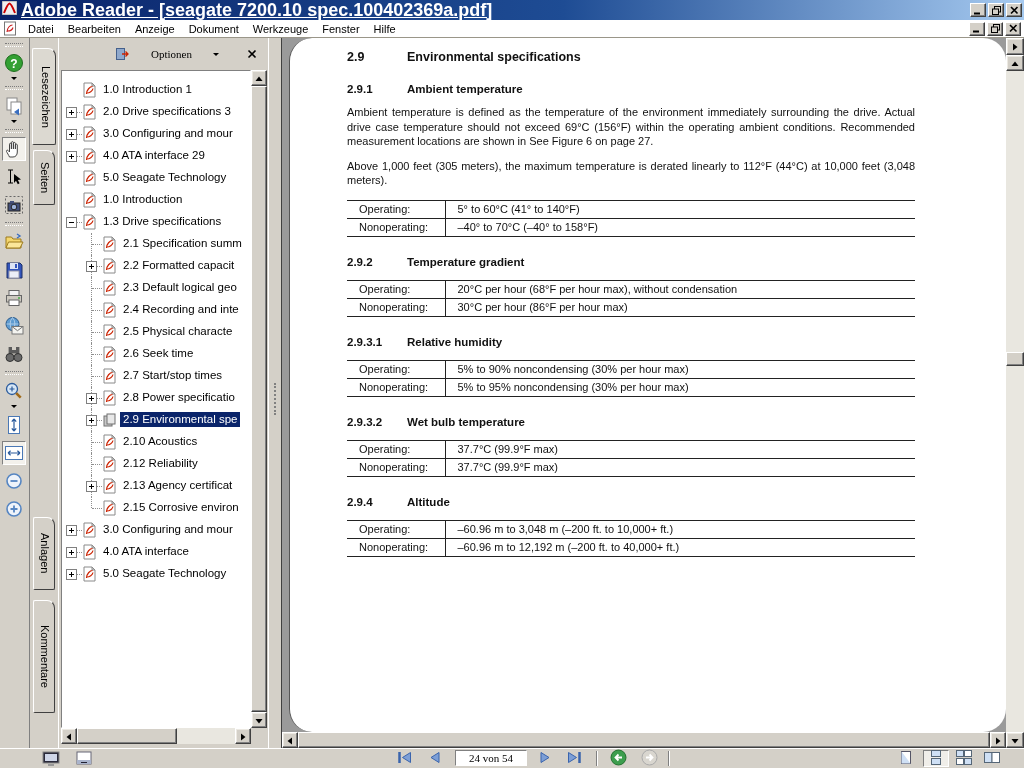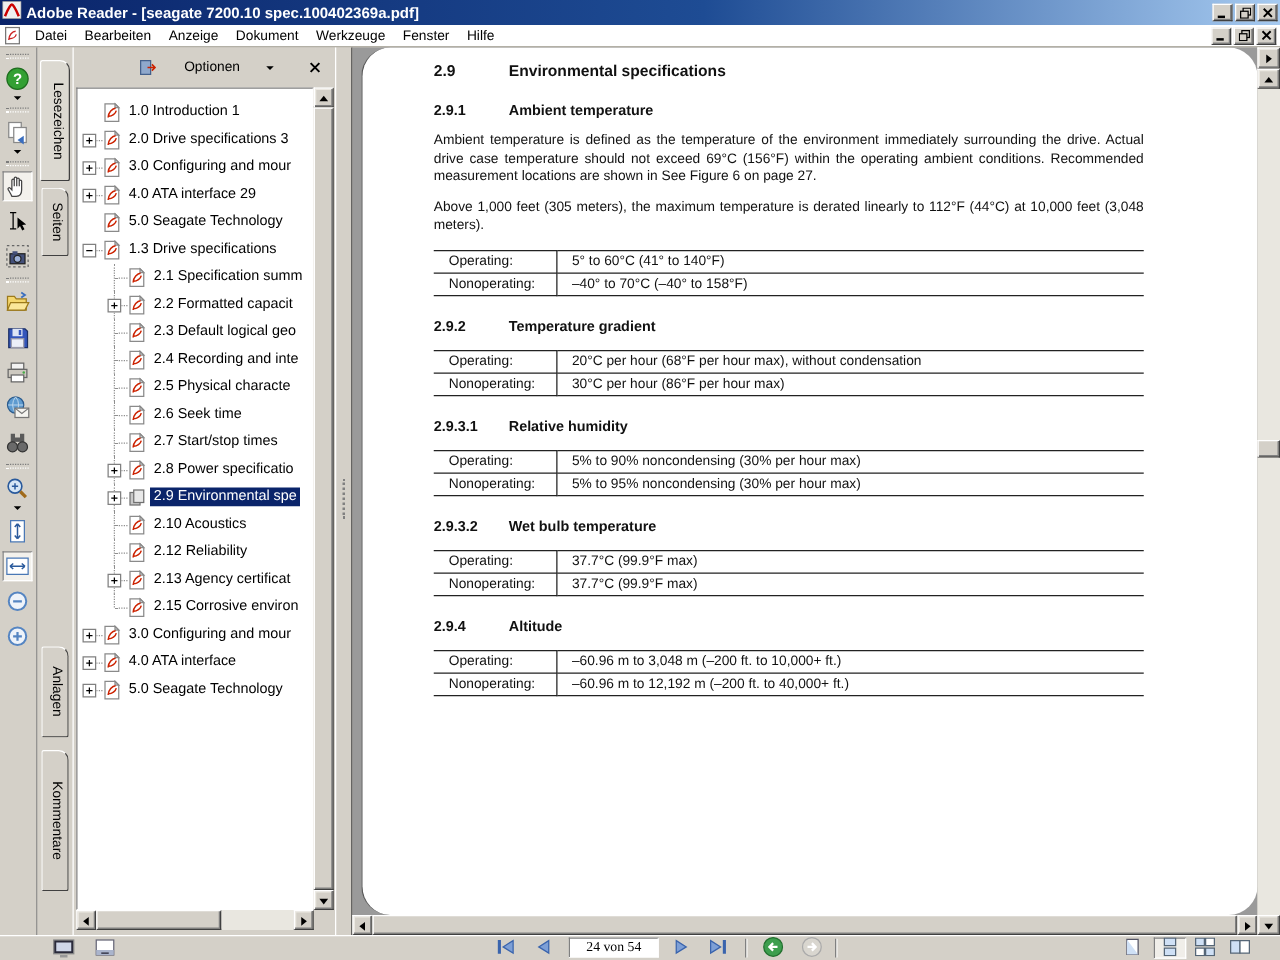--- a/index.html
+++ b/index.html
@@ -4,21 +4,21 @@
 <style>
   html,body{margin:0;padding:0;}
   .app{position:relative;width:1024px;height:768px;overflow:hidden;background:#d4d0c8;
        font-family:"Liberation Sans",sans-serif;color:#000;cursor:default;}
   .app *{box-sizing:border-box;}
 
   
   .titlebar{position:absolute;left:0;top:0;width:1024px;height:20px;
     background:linear-gradient(90deg,#0a246a 0%,#1e4c94 55%,#a6caf0 100%);
     display:flex;align-items:center;padding:0 2px;color:#fff;}
-  .title-text{font-size:12px;font-weight:bold;margin-left:4px;white-space:nowrap;}
+  .title-text{font-size:18px;font-weight:bold;margin-left:4px;white-space:nowrap;text-decoration:underline;}
   .win-controls{margin-left:auto;display:flex;gap:2px;align-items:center;}
   .wbtn{width:16px;height:14px;display:flex;align-items:center;justify-content:center;
     background:#d4d0c8;border:1px solid;border-color:#fff #404040 #404040 #fff;
     box-shadow:inset -1px -1px 0 #808080;padding:0;}
 
   
   .menubar{position:absolute;left:0;top:20px;width:1024px;height:18px;background:#ffffff;
     display:flex;align-items:center;font-size:11px;border-bottom:1px solid #9a9689;padding:0 3px;}
   .menu-item{padding:2px 7px;}
 
@@ -35,21 +35,21 @@
   
   .tabcol{position:absolute;left:30px;top:38px;width:28px;height:710px;background:#d4d0c8;}
   .vtab{position:absolute;left:3px;width:22px;background:#d4d0c8;border:1px solid;
     border-color:#fff #404040 #404040 #fff;border-radius:2px 8px 2px 2px;
     writing-mode:vertical-rl;text-align:center;font-size:11px;line-height:19px;}
   .vtab.active{left:2px;width:24px;background:#dcd9d1;font-weight:normal;}
 
   
   .panel{position:absolute;left:58px;top:38px;width:210px;height:710px;background:#d4d0c8;border-left:1px solid #fff;}
   .panel-header{height:32px;display:flex;align-items:center;justify-content:flex-end;gap:19px;
-    padding:0 10px 0 0;font-size:11px;}
+    padding:0 10px 0 0;font-size:11px;font-family:Liberation Serif, serif;}
   .panel-close{margin-left:8px;background:none;border:none;padding:1px;display:flex;}
   .opt-label{padding:1px 2px;}
   .bm-list{position:absolute;left:2px;top:32px;width:190px;height:658px;background:#fff;
     border:1px solid;border-color:#808080 #fff #fff #808080;overflow:hidden;padding-top:8px;}
   .bm-row{position:relative;height:22px;white-space:nowrap;}
   .bm-line{position:absolute;left:29px;top:0;height:22px;border-left:1px dotted #8f8f8f;}
   .bm-line.half{height:11px;}
   .bm-stub{position:absolute;top:11px;border-top:1px dotted #8f8f8f;}
   .bm-stub.s1{left:30px;width:10px;}
   .bm-stub.s0{left:10px;width:10px;}
@@ -399,20 +399,28 @@
         </div>
         <div class="bm-row lvl0">
           <span class="bm-ic i0"><svg width="15" height="16" viewBox="0 0 15 16">
               <path d="M2 1h8l3 3v11H2z" fill="#fff" stroke="#8a8a8a"></path>
               <path d="M10 1l3 3h-3z" fill="#d8d8d8" stroke="#8a8a8a"></path>
               <path d="M4.5 12C4.5 8 8 4.5 10.5 4.5M5 11c2.5 0 5.5-2 6-4.5" stroke="#c20" fill="none" stroke-width="1.2"></path>
             </svg></span>
           <span class="bm-label l0">5.0 Seagate Technology</span>
         </div>
         <div class="bm-row lvl0">
+          <span class="bm-ic i0"><svg width="15" height="16" viewBox="0 0 15 16">
+              <path d="M2 1h8l3 3v11H2z" fill="#fff" stroke="#8a8a8a"></path>
+              <path d="M10 1l3 3h-3z" fill="#d8d8d8" stroke="#8a8a8a"></path>
+              <path d="M4.5 12C4.5 8 8 4.5 10.5 4.5M5 11c2.5 0 5.5-2 6-4.5" stroke="#c20" fill="none" stroke-width="1.2"></path>
+            </svg></span>
+          <span class="bm-label l0">1.0 Introduction</span>
+        </div>
+        <div class="bm-row lvl0">
           <div class="bm-stub s0"></div>
           <button class="bm-exp e0">
             <svg width="7" height="7" viewBox="0 0 7 7">
               <path d="M1 3.5h5" stroke="#000"></path>
             </svg>
           </button>
           <span class="bm-ic i0"><svg width="15" height="16" viewBox="0 0 15 16">
               <path d="M2 1h8l3 3v11H2z" fill="#fff" stroke="#8a8a8a"></path>
               <path d="M10 1l3 3h-3z" fill="#d8d8d8" stroke="#8a8a8a"></path>
               <path d="M4.5 12C4.5 8 8 4.5 10.5 4.5M5 11c2.5 0 5.5-2 6-4.5" stroke="#c20" fill="none" stroke-width="1.2"></path>

